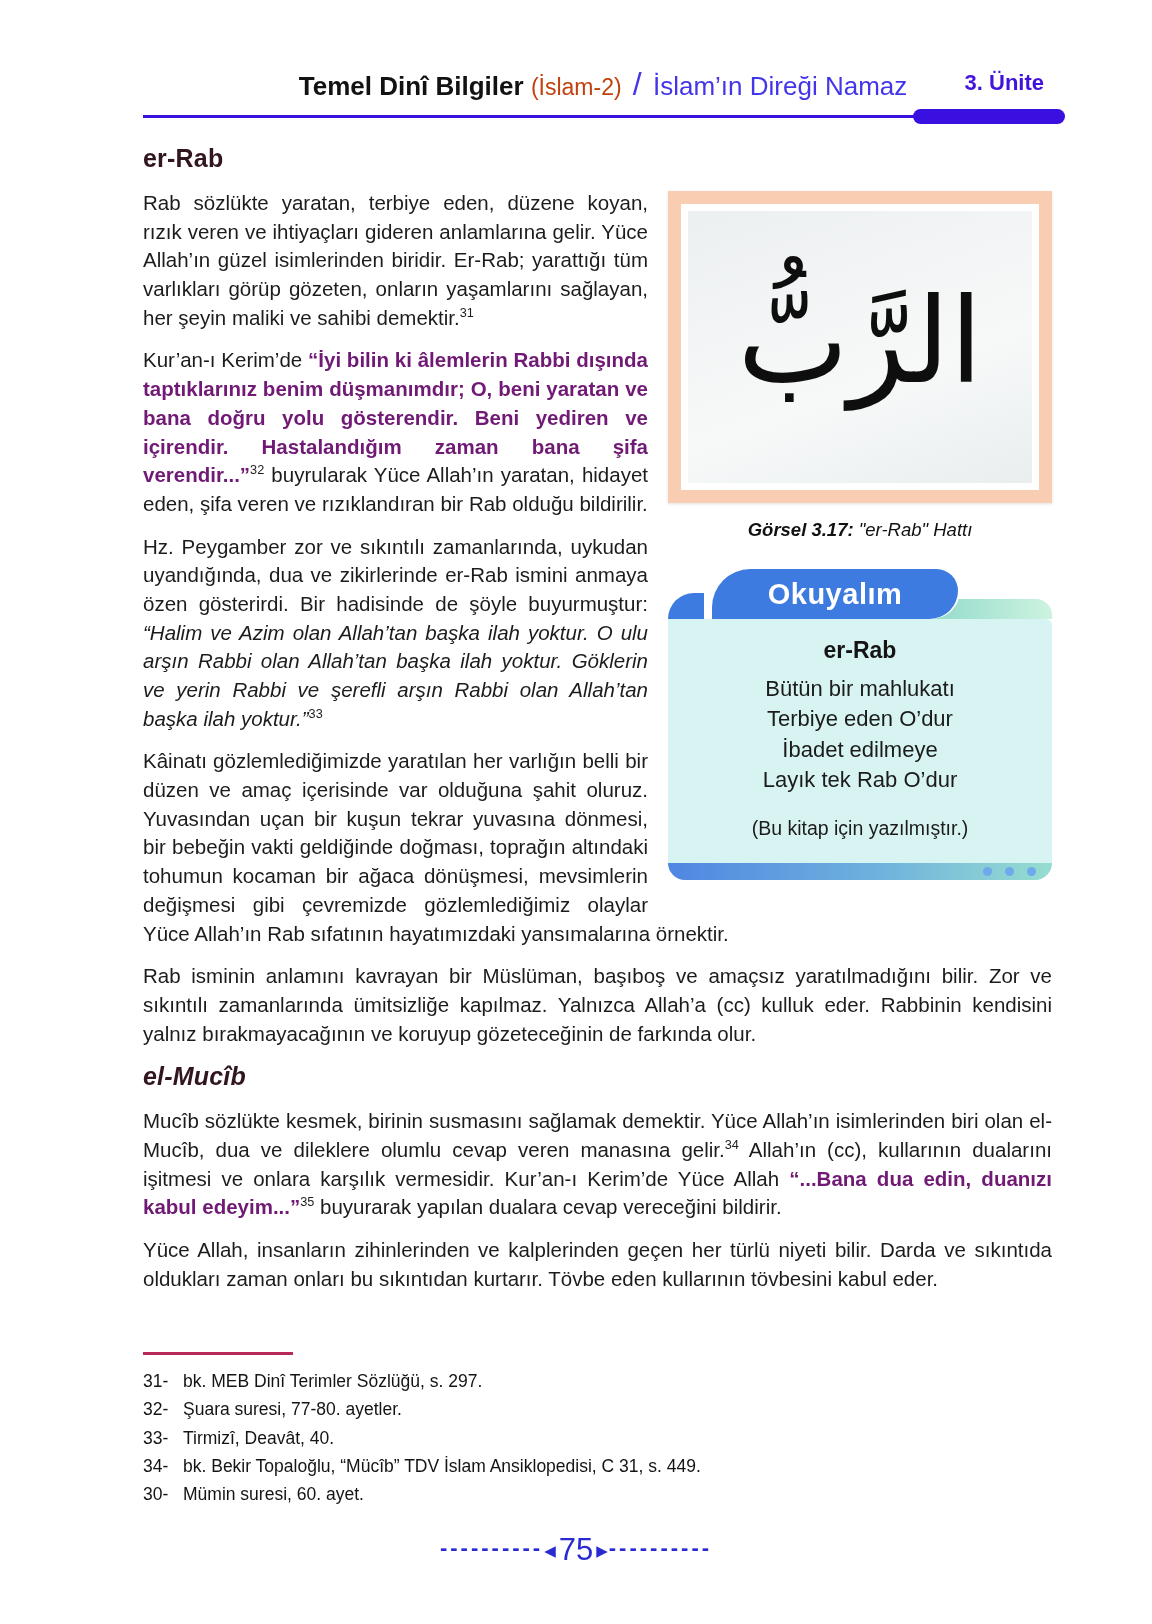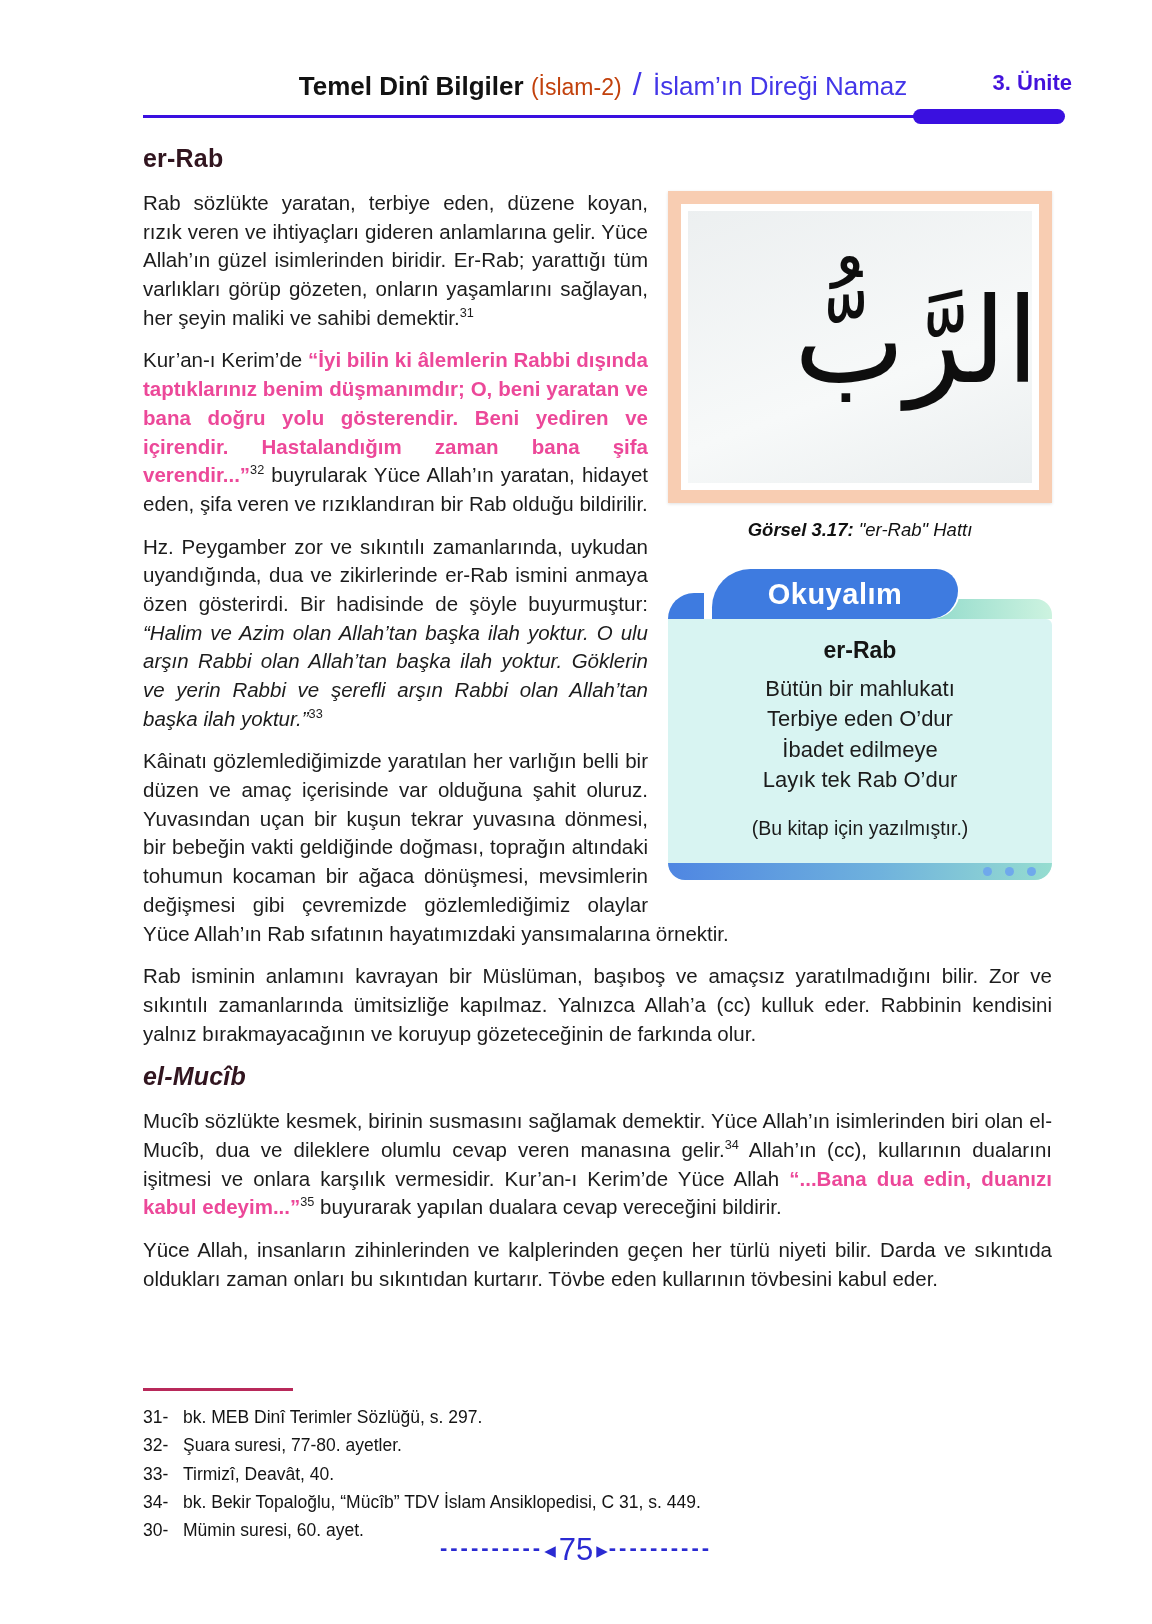--- a/index.html
+++ b/index.html
@@ -16,21 +16,21 @@
   .header-title{
     width:920px;margin-left:143px;
     text-align:center;white-space:nowrap;
     font-size:26px;
   }
   .header-title .book{font-weight:700;color:#121212;}
   .header-title .sub{font-weight:400;font-size:23px;color:#c2410c;}
   .header-title .slash{color:#4336e8;font-size:32px;font-weight:400;padding:0 4px;}
   .header-title .chapter{color:#4336e8;font-weight:500;}
   .unit-label{
-    position:absolute;top:70px;right:80px;
+    position:absolute;top:70px;right:108px;
     color:#4312dc;font-weight:700;font-size:22px;
   }
   .header-rule{
     position:relative;margin:12px 0 0 143px;width:920px;height:3px;
     background:#3a10e0;
   }
   .header-rule .capsule{
     position:absolute;right:-2px;top:-6px;width:152px;height:15px;
     border-radius:8px;background:#3a10e0;
   }
@@ -39,31 +39,31 @@
   h2.section-heading{
     font-size:25px;font-weight:700;color:#31151f;
     margin:4px 0 16px 0;letter-spacing:.2px;
   }
   h2.second{margin-top:9px;font-style:italic;}
   p.body-par{
     margin:0 0 14px 0;text-align:justify;
     font-size:20.5px;line-height:1.4;color:#1c1c1c;
   }
   p.body-par sup{font-size:62%;line-height:0;vertical-align:super;}
-  .b{font-weight:700;color:#ec4899;}
+  .b{font-weight:700;color:#701a75;}
   .i{font-style:italic;}
   
   aside.rightcol{
     float:right;width:384px;margin:2px 0 12px 20px;
   }
   .frame{
     border:13px solid #f8cdb2;
     background:linear-gradient(160deg,#eceff0 0%,#f7f9f9 60%,#e9edee 100%);
     box-shadow:inset 0 0 0 7px #ffffff, 0 1px 3px rgba(0,0,0,.12);
-    height:286px;display:flex;align-items:center;justify-content:flex-end;
+    height:286px;display:flex;align-items:center;justify-content:center;
   }
   .calligraphy{
     font-family:"DejaVu Sans",sans-serif;
     font-size:118px;color:#0e0e0e;direction:rtl;line-height:1;
     transform:translateY(-6px);
   }
   .fig-caption{
     margin-top:16px;text-align:center;font-size:18.5px;color:#111;
     font-style:italic;
   }
@@ -96,21 +96,21 @@
   .oku-line{font-size:22px;line-height:1.38;color:#1b1b1b;}
   .oku-note{font-size:19.5px;color:#1b1b1b;margin-top:22px;}
   .oku-strip{
     position:absolute;left:0;right:0;bottom:0;height:17px;
     background:linear-gradient(90deg,#4f86e2 0%,#6fb2dd 55%,#96ddd0 100%);
     border-radius:0 0 18px 18px;
   }
   .oku-dots{position:absolute;right:16px;bottom:4px;display:flex;gap:13px;}
   .oku-dots span{width:9px;height:9px;border-radius:50%;background:#6fa9ec;display:block;}
   
-  .footnotes{position:absolute;left:143px;top:1388px;width:880px;}
+  .footnotes{position:absolute;left:143px;top:1352px;width:880px;}
   .fn-rule{width:150px;height:3px;background:#b8295a;margin-bottom:12px;}
   .fn-item{display:flex;font-size:17.5px;line-height:1.62;color:#141414;}
   .fn-item .fn-num{width:40px;flex:0 0 40px;}
   
   .page-footer{
     position:absolute;left:0;top:1532px;width:100%;
     display:flex;align-items:center;justify-content:center;
     color:#2a2ad2;
   }
   .page-footer .dashes{

